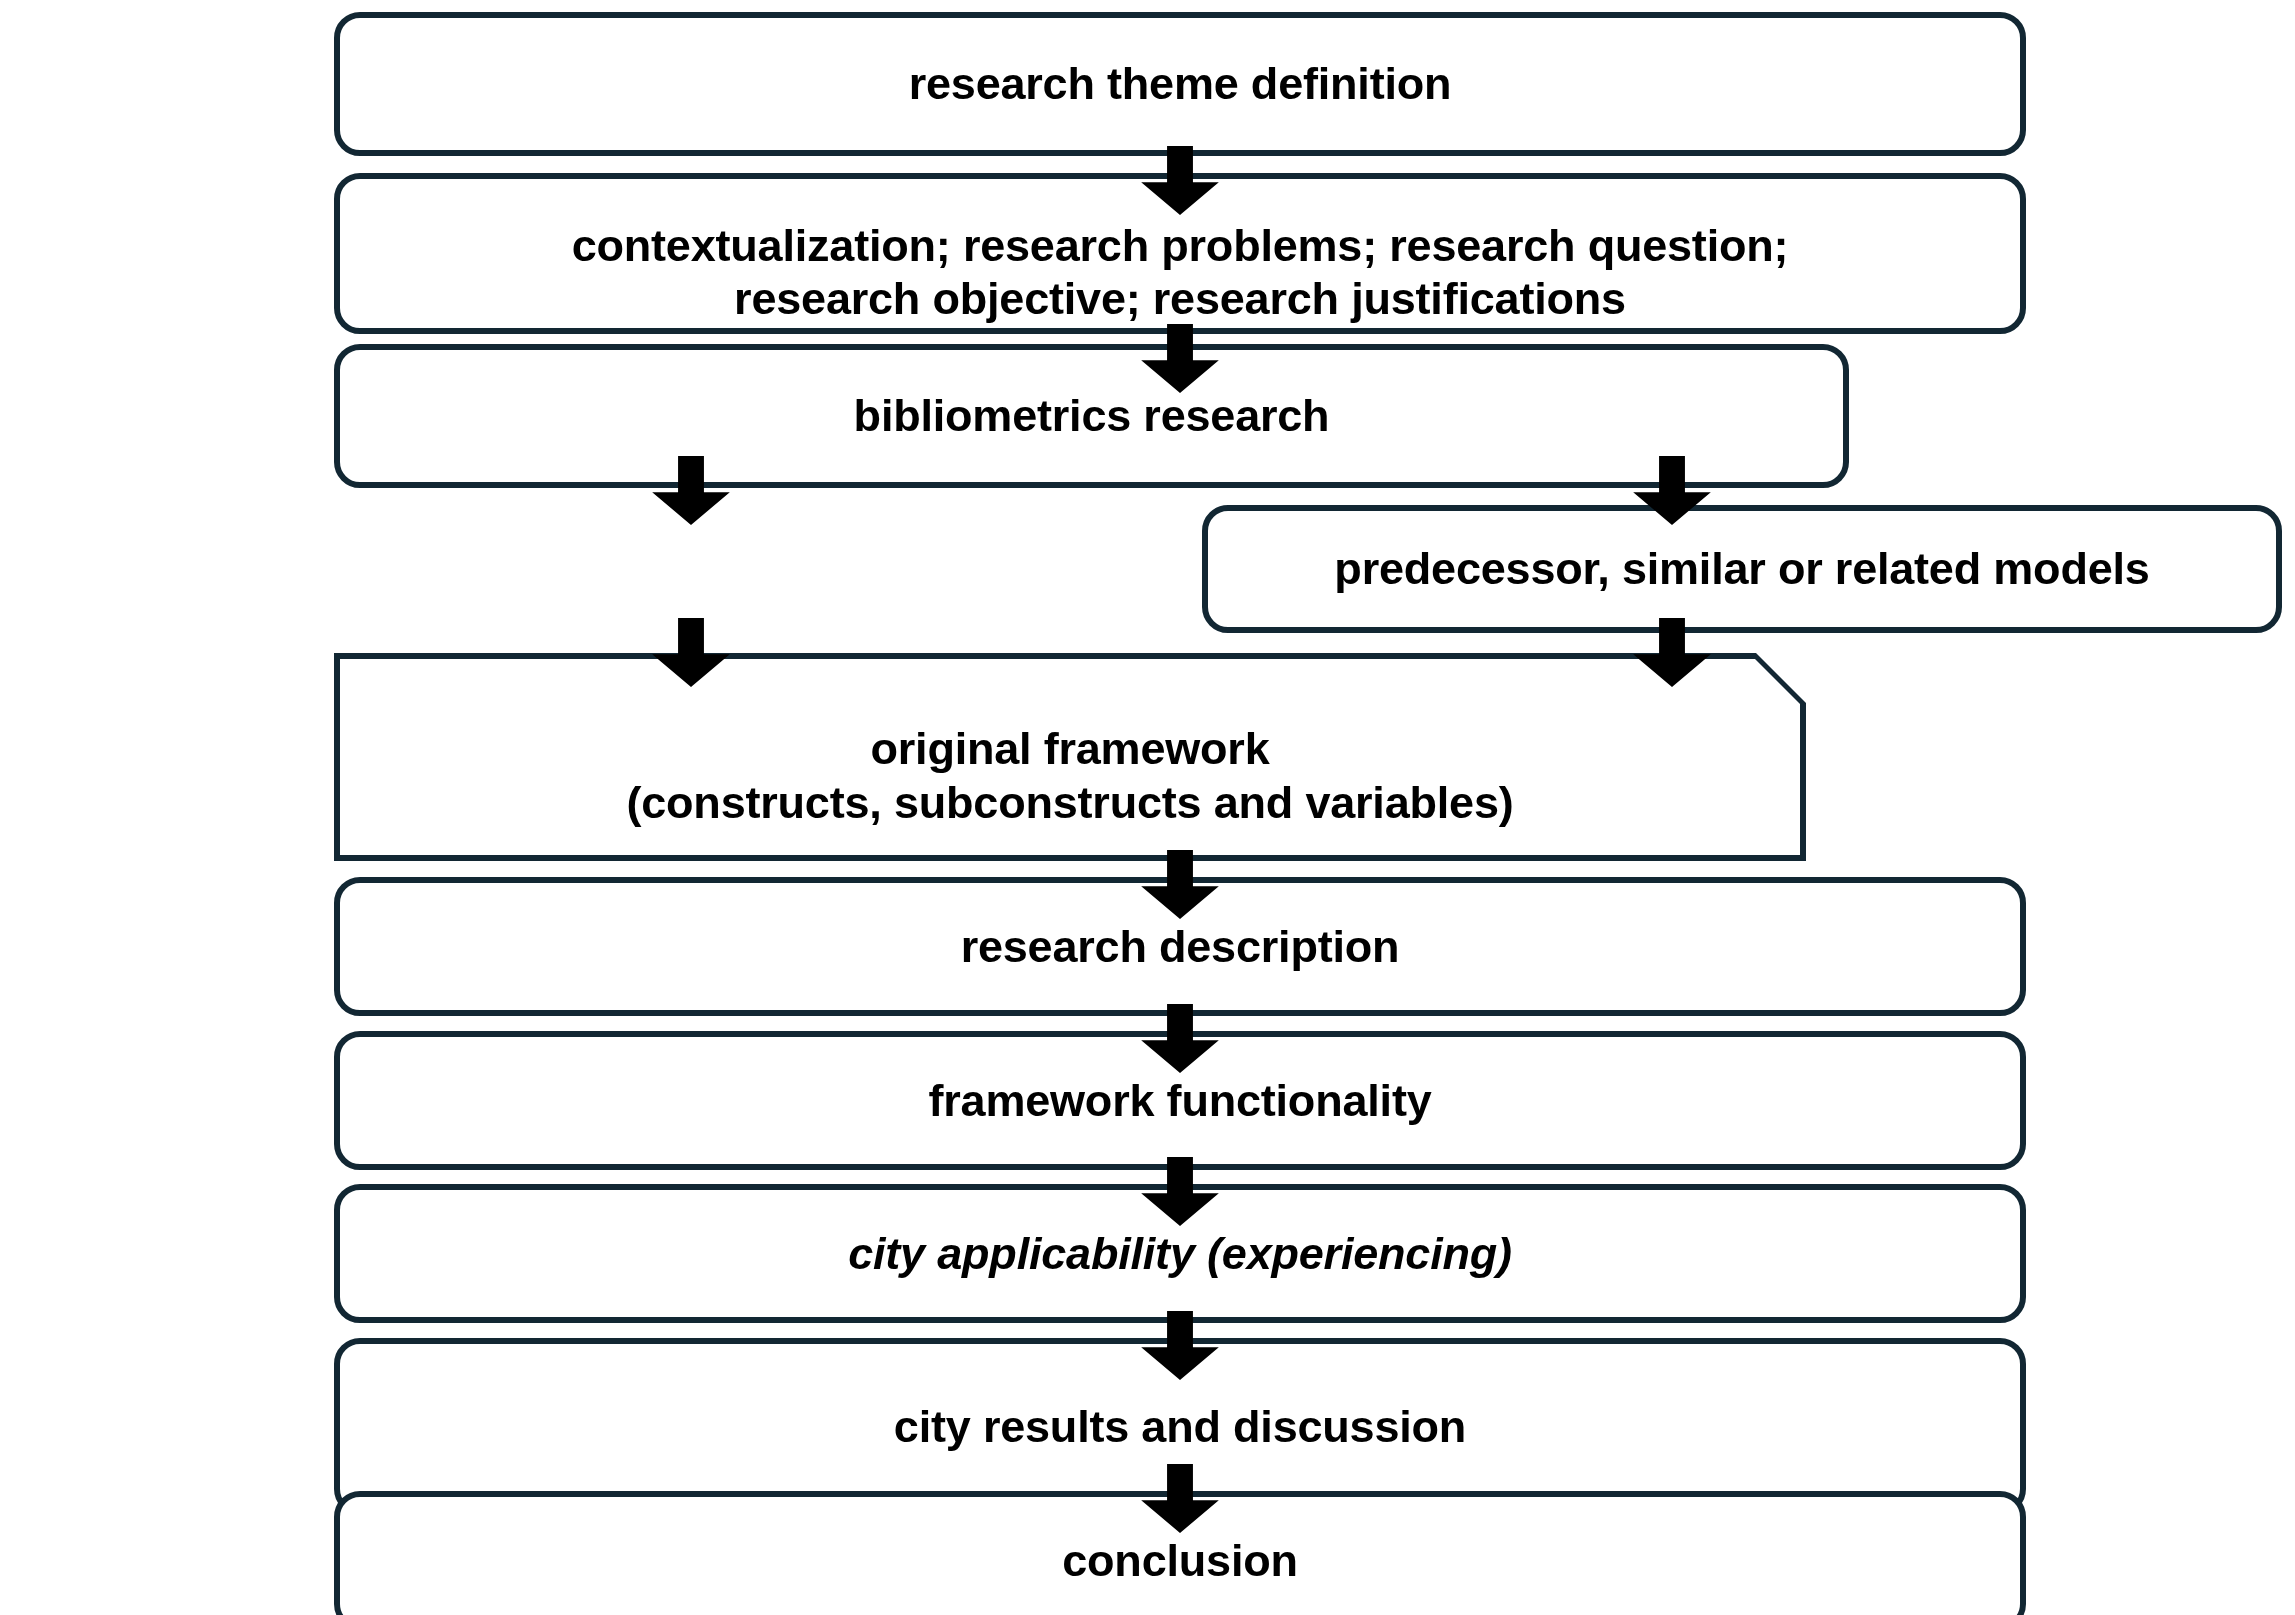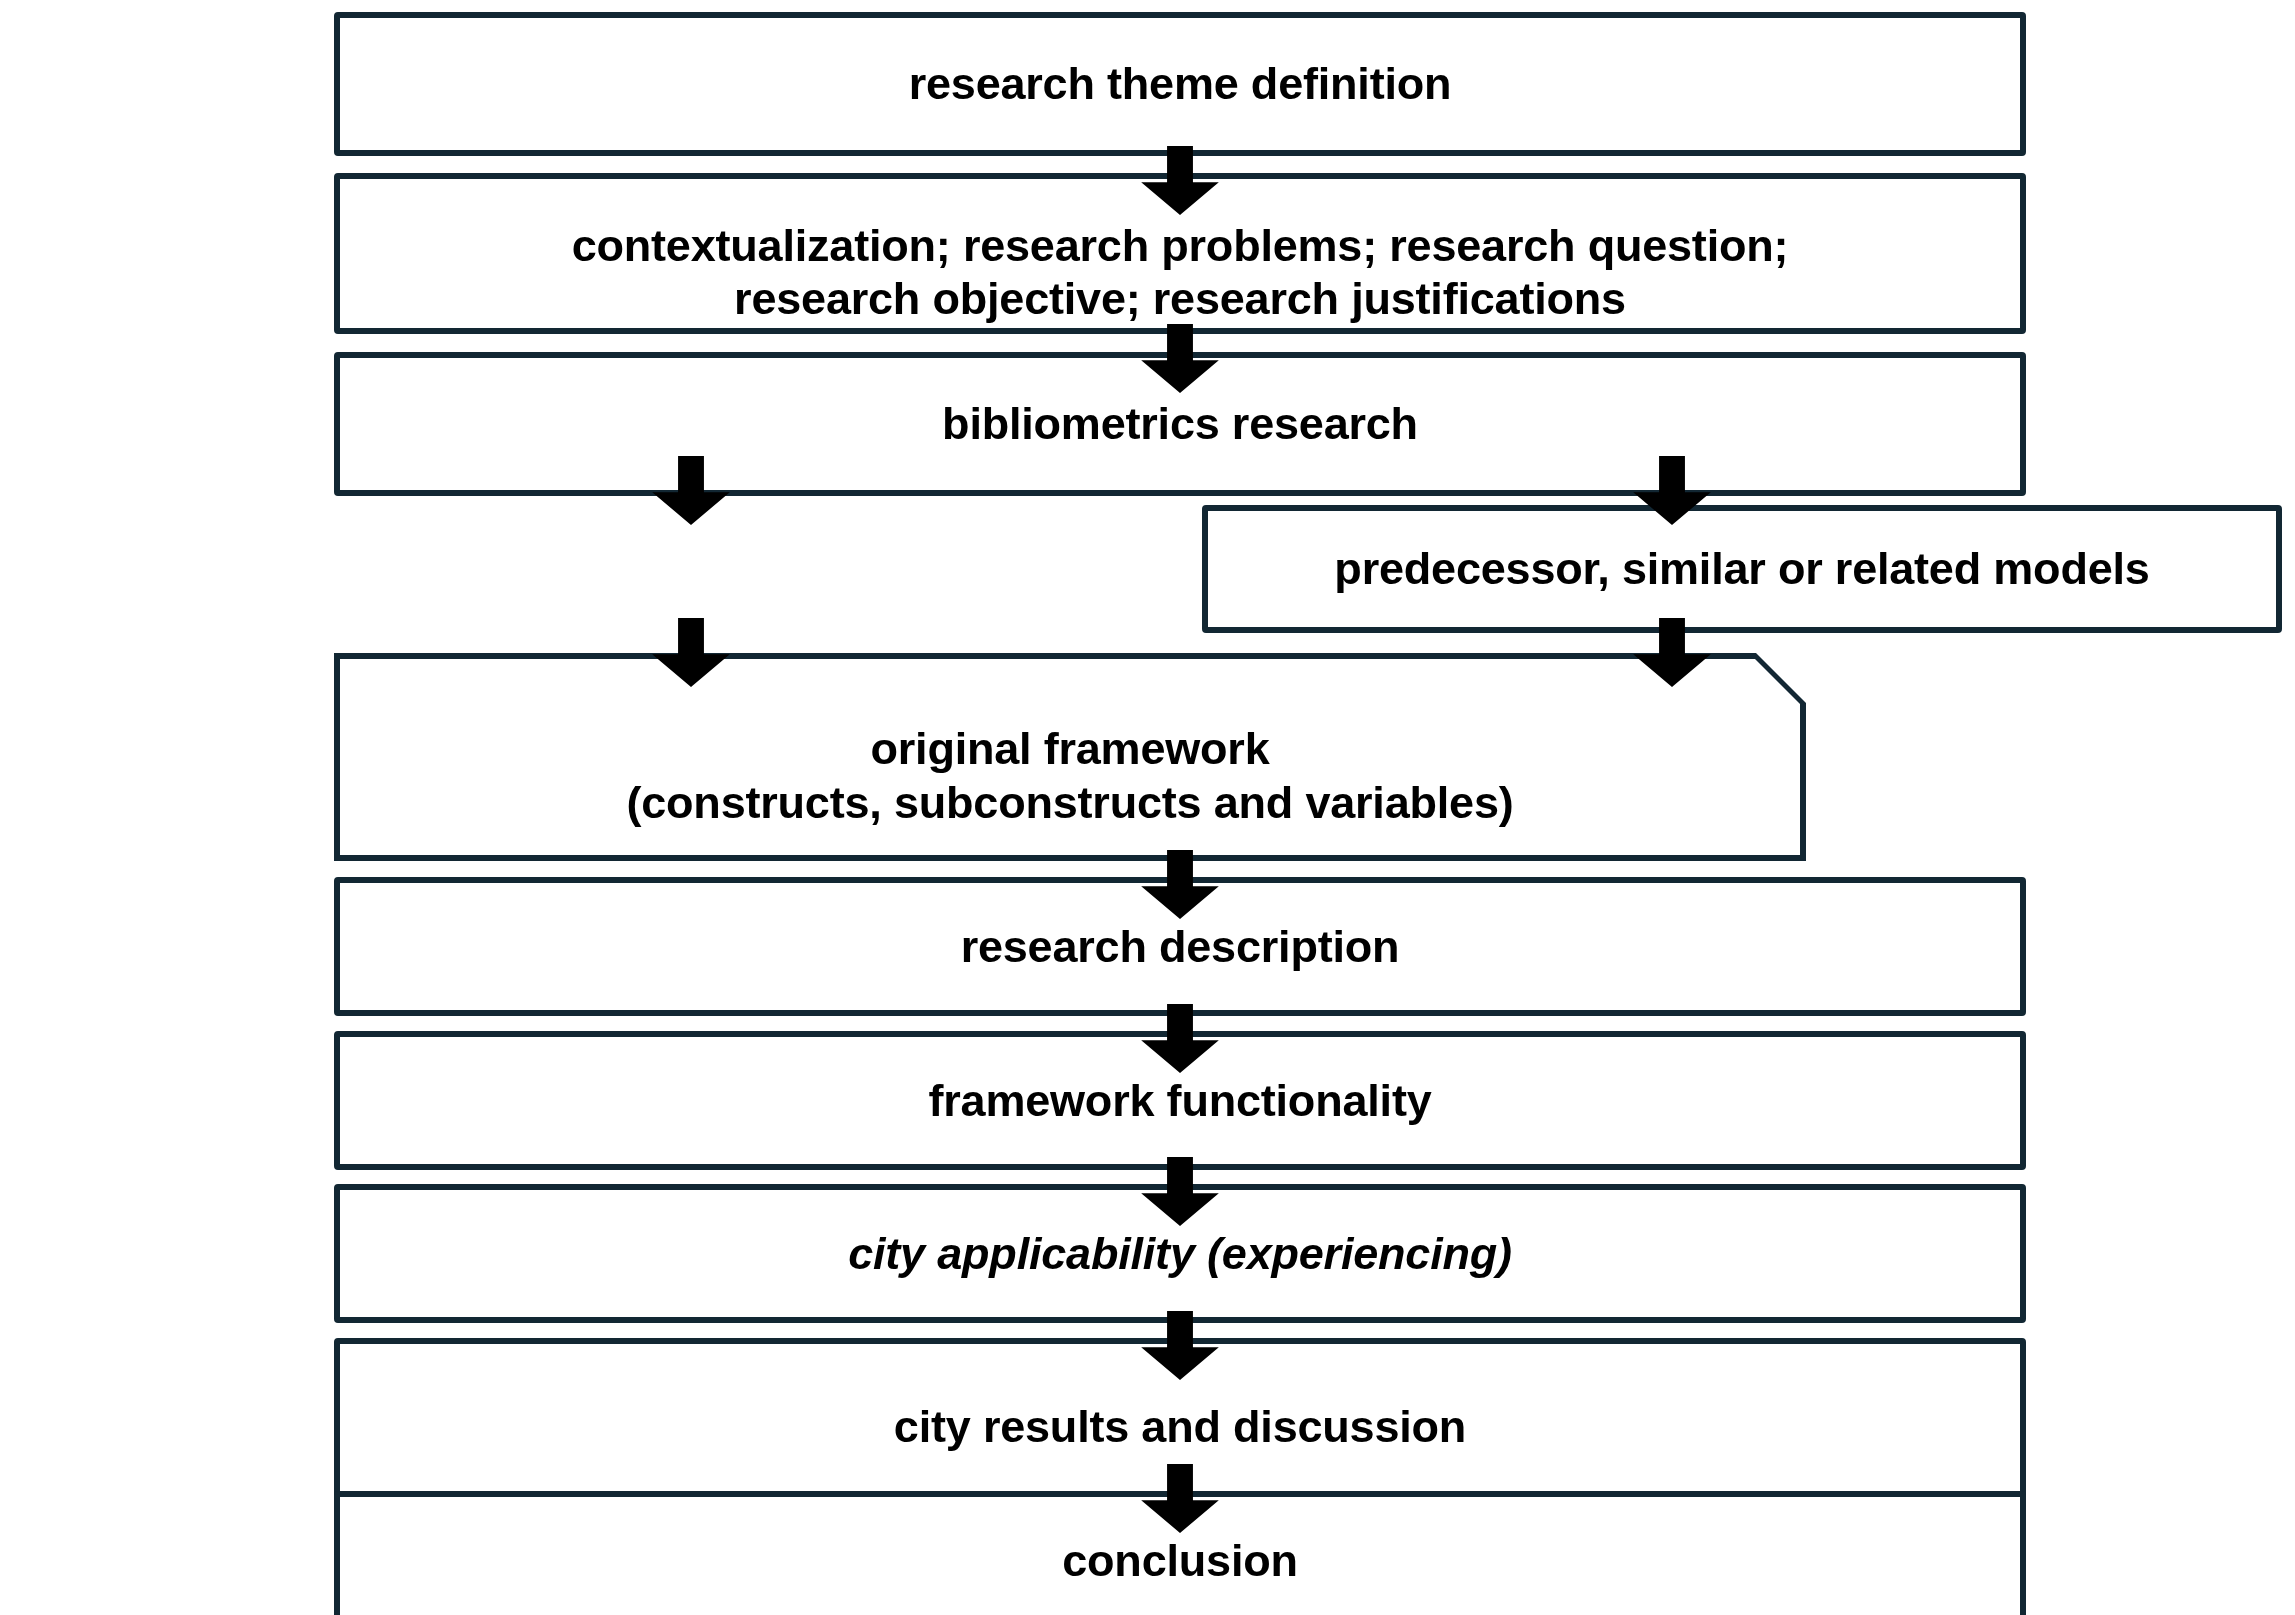--- a/index.html
+++ b/index.html
@@ -17,21 +17,21 @@
     background: #ffffff;
     overflow: hidden;
   }
 
   
   .node {
     position: absolute;
     box-sizing: border-box;
     background: #ffffff;
     border: 6px solid #122733;
-    border-radius: 4px;
+    border-radius: 26px;
     display: flex;
     align-items: center;
     justify-content: center;
     text-align: center;
     z-index: 2;
   }
   .node .node-label {
     font-weight: bold;
     color: #000000;
     line-height: 1.18;
@@ -102,21 +102,21 @@
     <span class="node-label">contextualization; research problems; research question;
 research objective; research justifications</span>
   </div>
 
   <div class="arrow" style="left:1141px; top:324px; width:78px; height:69px;">
     <svg width="78" height="69" viewBox="0 0 90 80">
         <polygon points="30,0 60,0 60,42 90,42 45,80 0,42 30,42" fill="#000000"></polygon>
       </svg>
   </div>
 
-  <div class="node size-1" style="left:334px; top:352px; width:1692px; height:144px;">
+  <div class="node size-1" style="left:334px; top:344px; width:1515px; height:144px;">
     <span class="node-label">bibliometrics research</span>
   </div>
 
   <div class="arrow" style="left:652px; top:456px; width:78px; height:69px;">
     <svg width="78" height="69" viewBox="0 0 90 80">
         <polygon points="30,0 60,0 60,42 90,42 45,80 0,42 30,42" fill="#000000"></polygon>
       </svg>
   </div>
 
   <div class="arrow" style="left:1633px; top:456px; width:78px; height:69px;">

